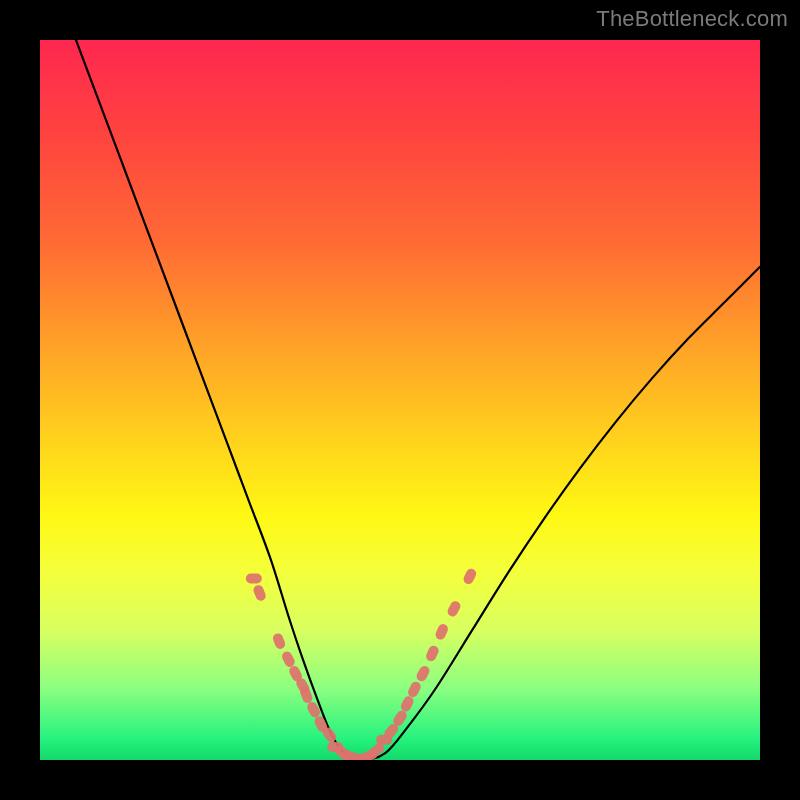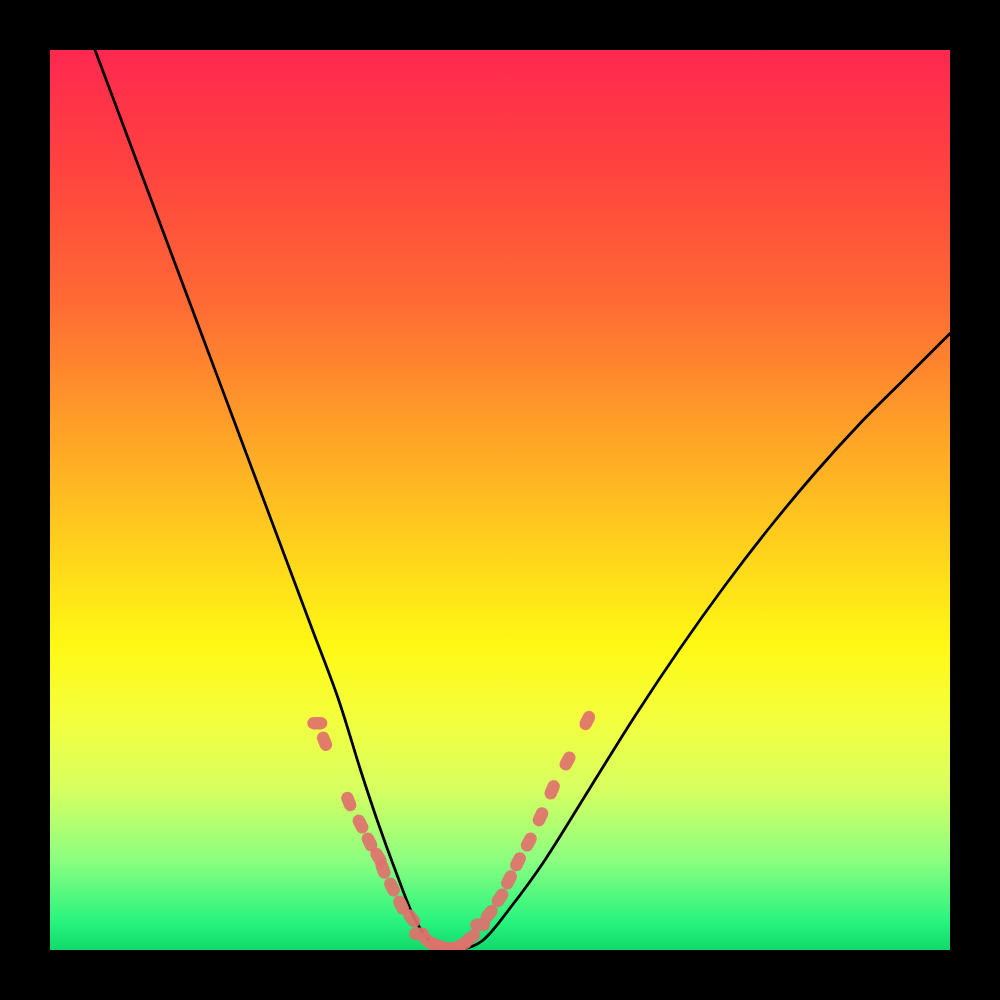--- a/index.html
+++ b/index.html
@@ -52,20 +52,21 @@
     left: 0;
     top: 0;
     width: 720px;
     height: 720px;
   }
 </style>
 </head>
 <body>
 
 <div class="frame">
+  <div class="watermark">TheBottleneck.com</div>
 
   <div class="plot-area">
     <svg class="overlay" viewBox="0 0 720 720" preserveAspectRatio="none">
       <path id="curve-path" fill="none" stroke="#000000" stroke-width="2.2" stroke-linejoin="round" stroke-linecap="round" d="M 36 0 C 39.6 9.600000000000003 50.4 38.40000000000002 57.6 57.60000000000002 C 64.8 76.80000000000003 72 96.00000000000006 79.2 115.20000000000005 C 86.4 134.40000000000003 93.60000000000001 153.59999999999997 100.80000000000001 172.79999999999995 C 108.00000000000001 191.99999999999994 115.2 211.19999999999996 122.4 230.39999999999998 C 129.6 249.6 136.8 268.8 144 288 C 151.2 307.2 158.39999999999998 326.4 165.6 345.59999999999997 C 172.8 364.79999999999995 180.00000000000003 384 187.20000000000002 403.2 C 194.4 422.4 201.6 441.6 208.79999999999998 460.8 C 215.99999999999997 480 223.8 499.2 230.4 518.4 C 237 537.6 242.99999999999997 559.2 248.39999999999998 576 C 253.79999999999998 592.8 258 605.4000000000001 262.8 619.2 C 267.6 633 272.4 646.1999999999999 277.2 658.8 C 282 671.4 286.8 685.4399999999999 291.6 694.8 C 296.40000000000003 704.16 300.6 710.76 306 714.96 C 311.4 719.1600000000001 317.4 720.36 324 720 C 330.6 719.64 338.4 718.1999999999999 345.59999999999997 712.8 C 352.79999999999995 707.4 358.79999999999995 698.4 367.2 687.6 C 375.6 676.8000000000001 385.20000000000005 664.2 396.00000000000006 648 C 406.80000000000007 631.8 420 609.6 432 590.4 C 444 571.1999999999999 456 551.4 468 532.8 C 480 514.1999999999999 491.99999999999994 496.19999999999993 503.99999999999994 478.79999999999995 C 516 461.4 528 444.59999999999997 540 428.4 C 552 412.2 564 396.6 576 381.6 C 588 366.6 600 352.2 612 338.4 C 624 324.59999999999997 636 311.4 648 298.8 C 660 286.20000000000005 672 274.8 684 262.8 C 696 250.8 714 232.79999999999995 720 226.79999999999995"></path>
       <g id="markers-left">
           <rect x="205.84" y="533.56" width="16" height="10" rx="5" fill="#e0716c" fill-opacity="0.92" transform="rotate(0 213.84 538.56)"></rect>
           <rect x="211.6" y="547.96" width="16" height="10" rx="5" fill="#e0716c" fill-opacity="0.92" transform="rotate(68.19859051364834 219.6 552.96)"></rect>
           <rect x="231.04000000000002" y="596.2" width="16" height="10" rx="5" fill="#e0716c" fill-opacity="0.92" transform="rotate(68.051300916473 239.04000000000002 601.2)"></rect>
           <rect x="240.39999999999998" y="614.2" width="16" height="10" rx="5" fill="#e0716c" fill-opacity="0.92" transform="rotate(62.52556837372299 248.39999999999998 619.2)"></rect>
           <rect x="247.6" y="628.6" width="16" height="10" rx="5" fill="#e0716c" fill-opacity="0.92" transform="rotate(63.43494882292192 255.6 633.6)"></rect>

